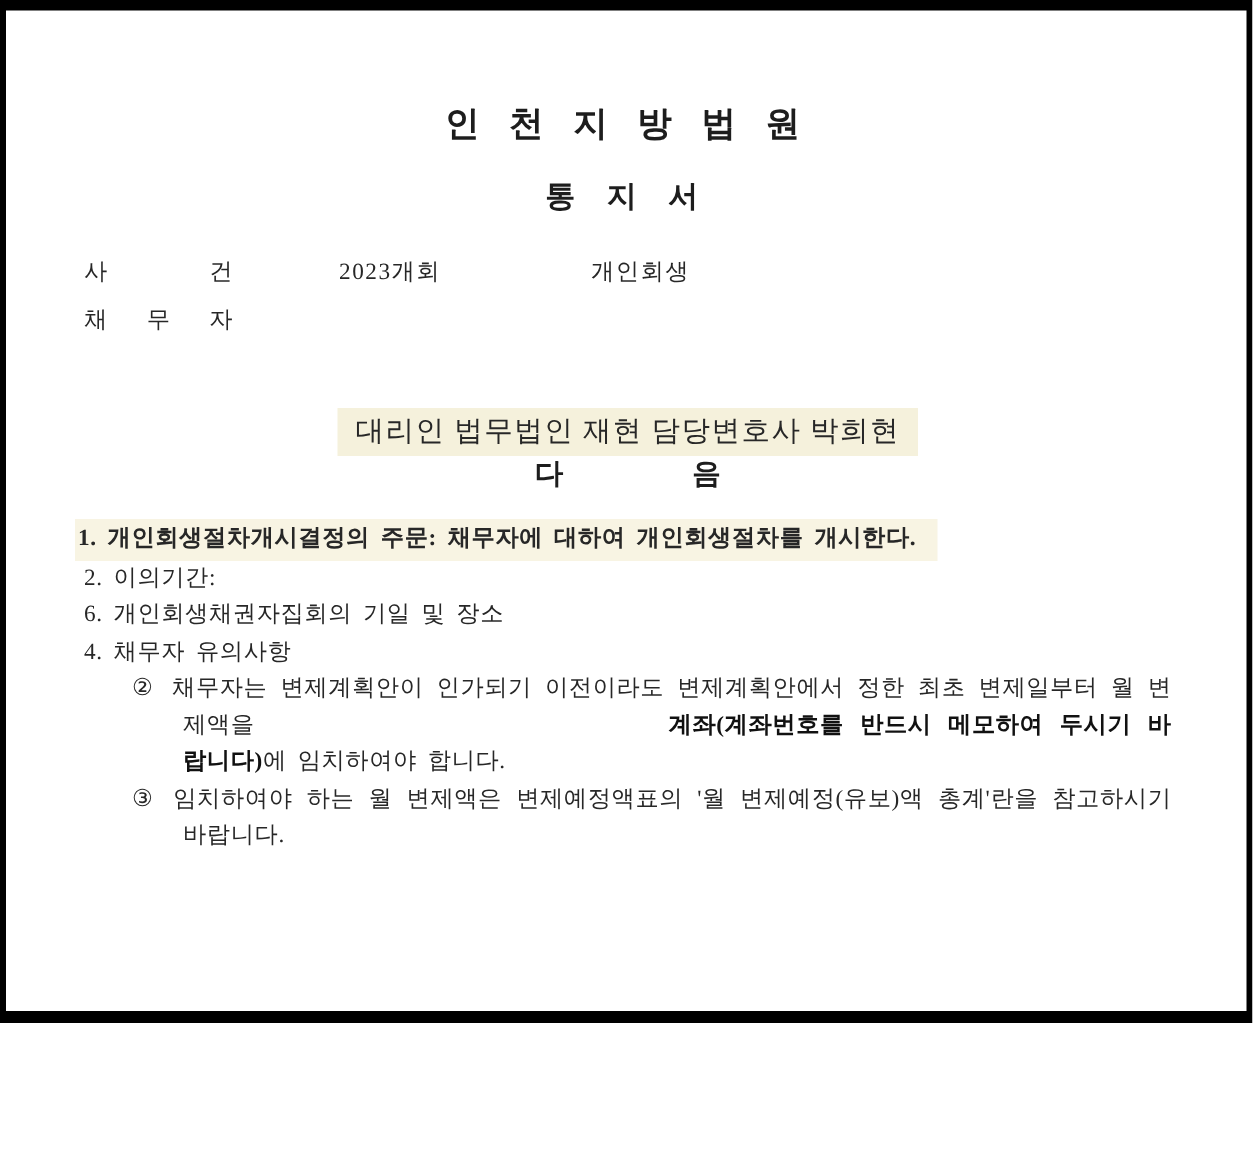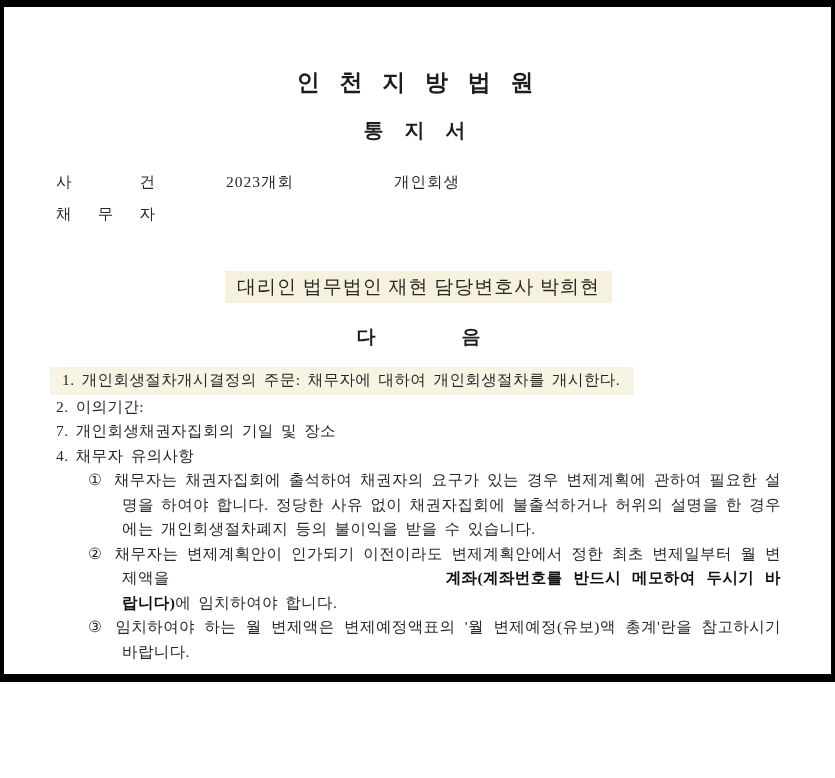--- a/index.html
+++ b/index.html
@@ -33,24 +33,24 @@
   .g-sub3{width:200px;}
   .g-room{width:36px;}
   .g-acct{width:276px;}
   .g-daum{width:86px;}
   .agent-line{margin-top:44px;text-align:center;font-size:19px;letter-spacing:1px;}
   .hl-agent{background:#f5f1dc;padding:5px 12px 6px 12px;}
   .intro{
     margin:30px 0 0 0;font-size:15.5px;line-height:27px;
     text-align:justify;word-spacing:4px;letter-spacing:0.5px;
   }
-  .daum{margin-top:24px;text-align:center;font-size:19px;font-weight:bold;color:#1d1d1d;}
+  .daum{margin-top:3px;text-align:center;font-size:19px;font-weight:bold;color:#1d1d1d;}
   .notice{margin-top:17px;font-size:15.5px;line-height:24.5px;word-spacing:3px;letter-spacing:0.4px;}
   .li{text-align:justify;}
-  .hl-line{background:#f8f4e3;display:inline-block;padding:1px 14px 2px 12px;margin-left:-6px;}
+  .hl-line{background:#f8f4e3;display:inline-block;padding:1px 14px 2px 2px;margin-left:-6px;font-weight:bold;}
   .sub{padding-left:66px;text-indent:-34px;text-align:justify;}
   .sub .cnum{margin-right:11px;}
   .subrow{padding-left:32px;white-space:nowrap;}
   .subrow .cnum{margin-right:10px;}
   .b{font-weight:bold;color:#111;}
 </style>
 </head>
 <body>
 
 <div class="frame">
@@ -76,26 +76,23 @@
     <div class="daum"><span>다</span><span class="gap g-daum"></span><span>음</span></div>
 
     <div class="notice">
 
       <div class="li">
         <span class="hl-line">1. 개인회생절차개시결정의 주문: 채무자에 대하여 개인회생절차를 개시한다.</span>
       </div>
 
       <div class="li">2. 이의기간:</div>
 
-      <div class="li">7. 개인회생채권자집회의 기일 및 장소</div>
+      <div class="li">6. 개인회생채권자집회의 기일 및 장소</div>
 
       <div class="li">4. 채무자 유의사항</div>
-      <div class="sub">
-        <span class="cnum">①</span><span>채무자는 채권자집회에 출석하여 채권자의 요구가 있는 경우 변제계획에 관하여 필요한 설명을 하여야 합니다. 정당한 사유 없이 채권자집회에 불출석하거나 허위의 설명을 한 경우에는 개인회생절차폐지 등의 불이익을 받을 수 있습니다.</span>
-      </div>
       <div class="sub">
         <span class="cnum">②</span><span>채무자는 변제계획안이 인가되기 이전이라도 변제계획안에서 정한 최초 변제일부터 월 변제액을</span><span class="gap g-acct"></span><span class="b">계좌(계좌번호를 반드시 메모하여 두시기 바랍니다)</span><span>에 임치하여야 합니다.</span>
       </div>
       <div class="sub">
         <span class="cnum">③</span><span>임치하여야 하는 월 변제액은 변제예정액표의 '월 변제예정(유보)액 총계'란을 참고하시기 바랍니다.</span>
       </div>
 
     </div>
   </div>
 </div>

